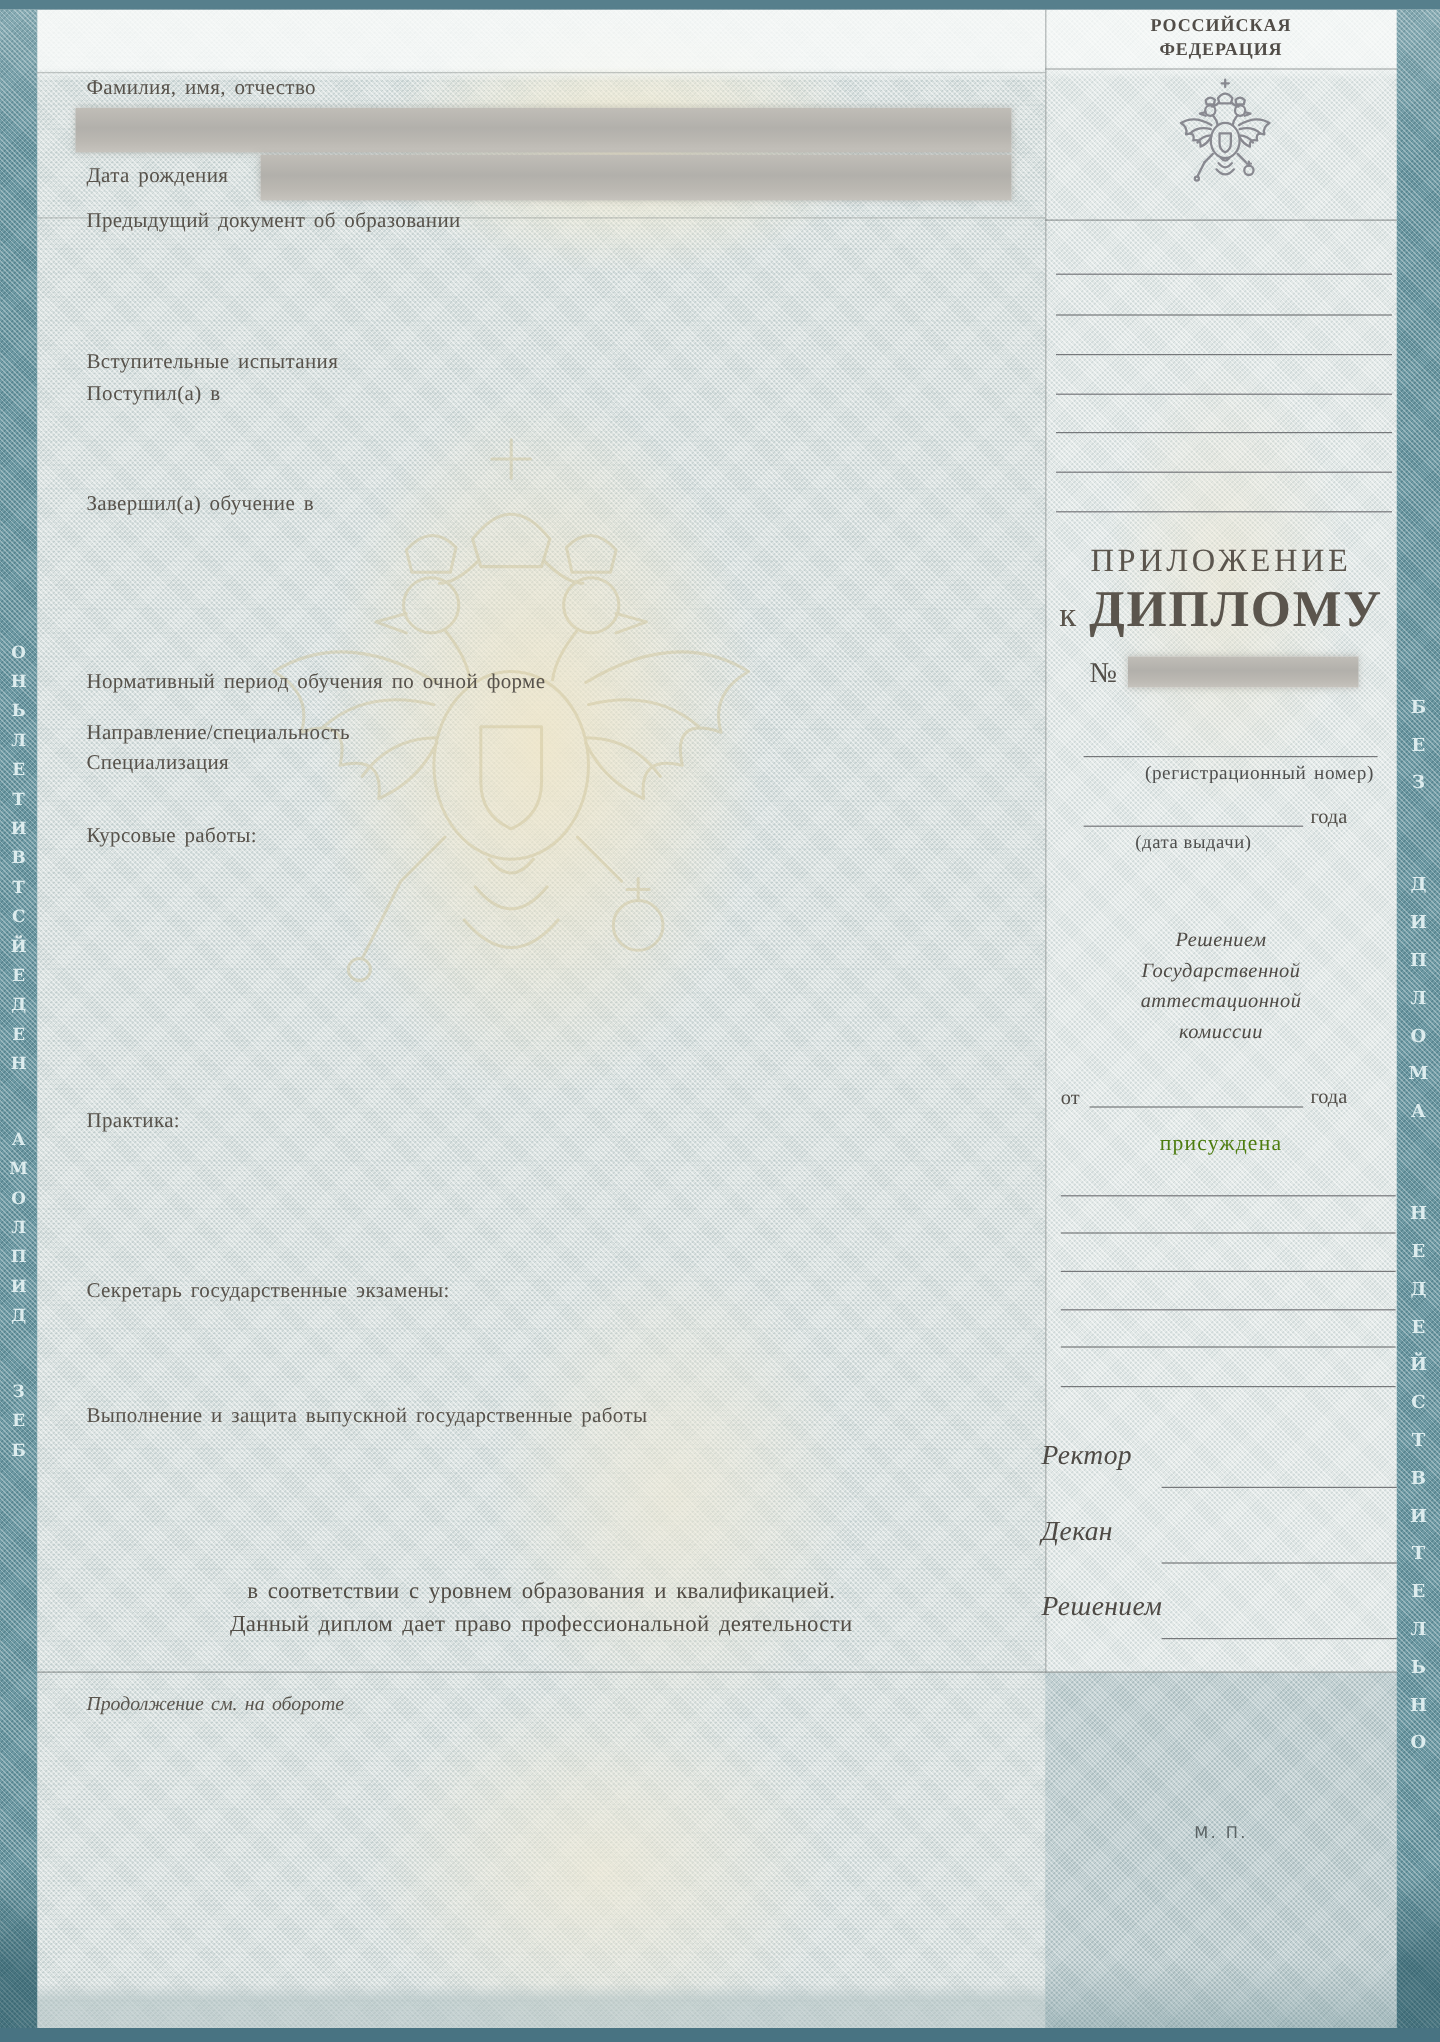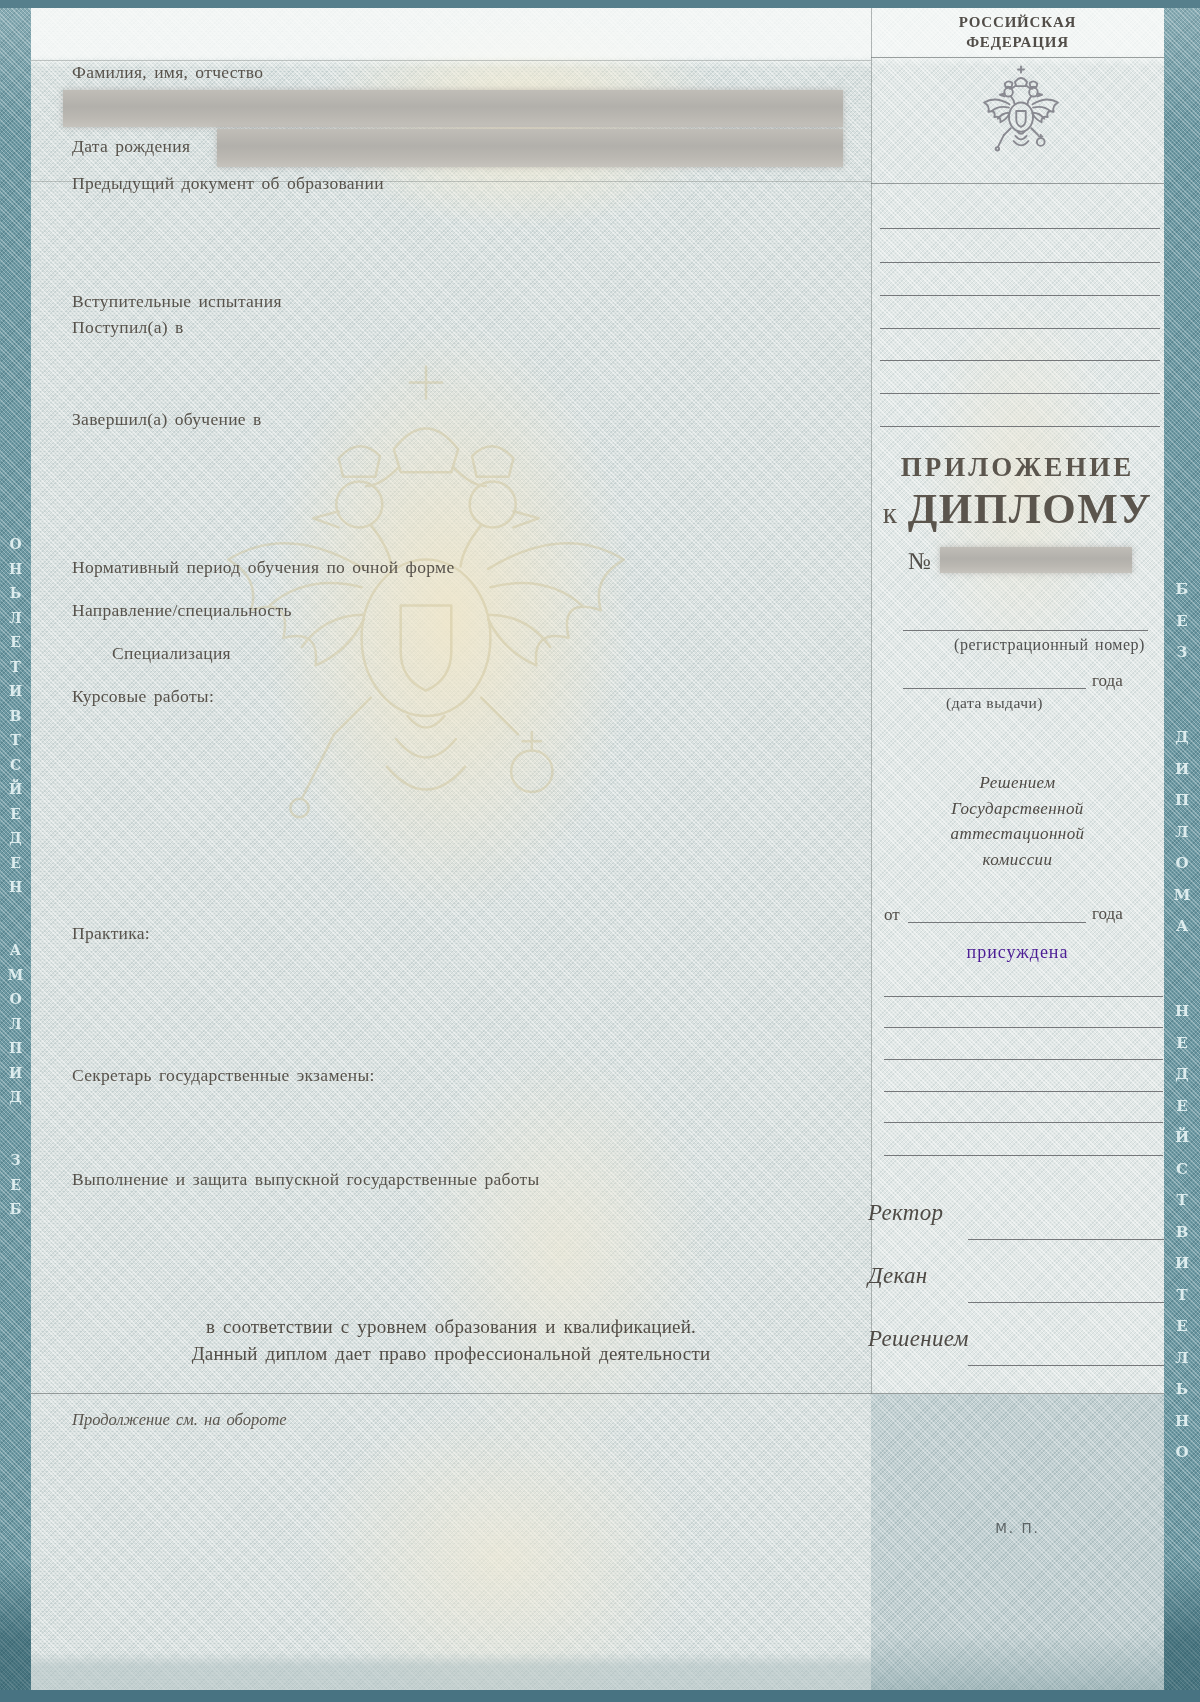--- a/index.html
+++ b/index.html
@@ -80,57 +80,57 @@
     letter-spacing:.3px;word-spacing:2.5px;white-space:nowrap;
   }
   .f-fio{top:61px;}
   .f-dob{top:135px;}
   .f-prev{top:172px;}
   .f-vstup{top:290px;}
   .f-post{top:316px;}
   .f-zaver{top:408px;}
   .f-norm{top:556px;}
   .f-naprav{top:599px;}
-  .f-spec{top:642px;padding-left:40px;}
+  .f-spec{top:624px;}
   .f-kurs{top:685px;}
   .f-prakt{top:922px;}
   .f-itog{top:1064px;}
   .f-vypoln{top:1168px;}
   .statement{
     position:absolute;left:101px;top:1313px;width:700px;text-align:center;
     font-size:19px;line-height:27px;color:#524d46;word-spacing:3px;letter-spacing:.2px;
   }
   .continuation{
     position:absolute;left:72px;top:1410px;font-style:italic;
     font-size:16.5px;color:#5a554e;word-spacing:2px;
   }
   
   .rc{position:absolute;left:871px;width:293px;}
   .rc-center{text-align:center;}
   .country{
     top:12px;font-weight:bold;font-size:15px;line-height:20px;
     color:#514d48;letter-spacing:.8px;
   }
-  .title1{top:452px;font-weight:bold;font-size:27px;letter-spacing:3px;color:#5b554d;}
+  .title1{top:452px;font-weight:normal;font-size:27px;letter-spacing:3px;color:#5b554d;}
   .title2{top:484px;display:flex;justify-content:center;align-items:baseline;gap:11px;color:#5b554d;}
   .title2 .k{font-size:29px;}
   .title2 .dip{font-size:43px;font-weight:bold;letter-spacing:1.5px;}
   .numsign{position:absolute;left:908px;top:548px;font-size:24px;color:#514d48;}
   .caption{font-size:16px;color:#4f4f4e;letter-spacing:.5px;word-spacing:2px;}
   .cap-reg{top:636px;padding-left:32px;}
   .cap-date{position:absolute;left:903px;top:694px;width:183px;text-align:center;font-size:15.5px;color:#4f4f4e;letter-spacing:.5px;}
   .goda{position:absolute;font-size:17px;color:#514d48;}
   .goda1{left:1092px;top:671px;}
   .goda2{left:1092px;top:904px;}
   .ot{position:absolute;left:884px;top:905px;font-size:17px;color:#514d48;}
   .decision{
     top:770px;font-style:italic;font-size:17px;line-height:25.5px;color:#4e4a45;
     letter-spacing:.4px;
   }
-  .awarded{top:942px;font-size:18px;letter-spacing:1px;color:#4c1d95;}
+  .awarded{top:942px;font-size:18px;letter-spacing:1px;color:#4d7c0f;}
   .sig{position:absolute;left:868px;font-style:italic;font-size:23px;color:#4e4a45;letter-spacing:.3px;}
   .sig-rector{top:1200px;}
   .sig-dean{top:1263px;}
   .sig-secr{top:1326px;}
   .seal{
     top:1520px;font-family:"DejaVu Sans","Liberation Sans",sans-serif;
     font-size:13.5px;letter-spacing:2px;color:#5b6365;
   }
   
   .eagle-sm{position:absolute;left:978px;top:63px;color:#84848c;opacity:.95;}

